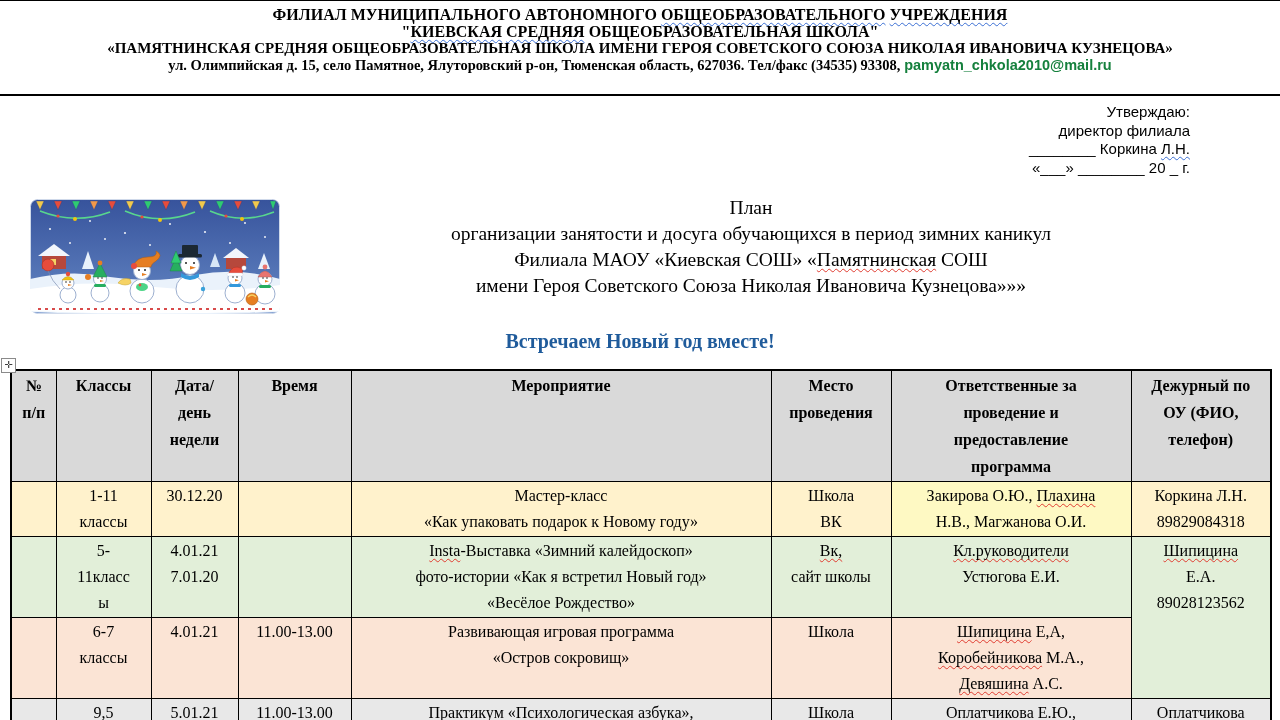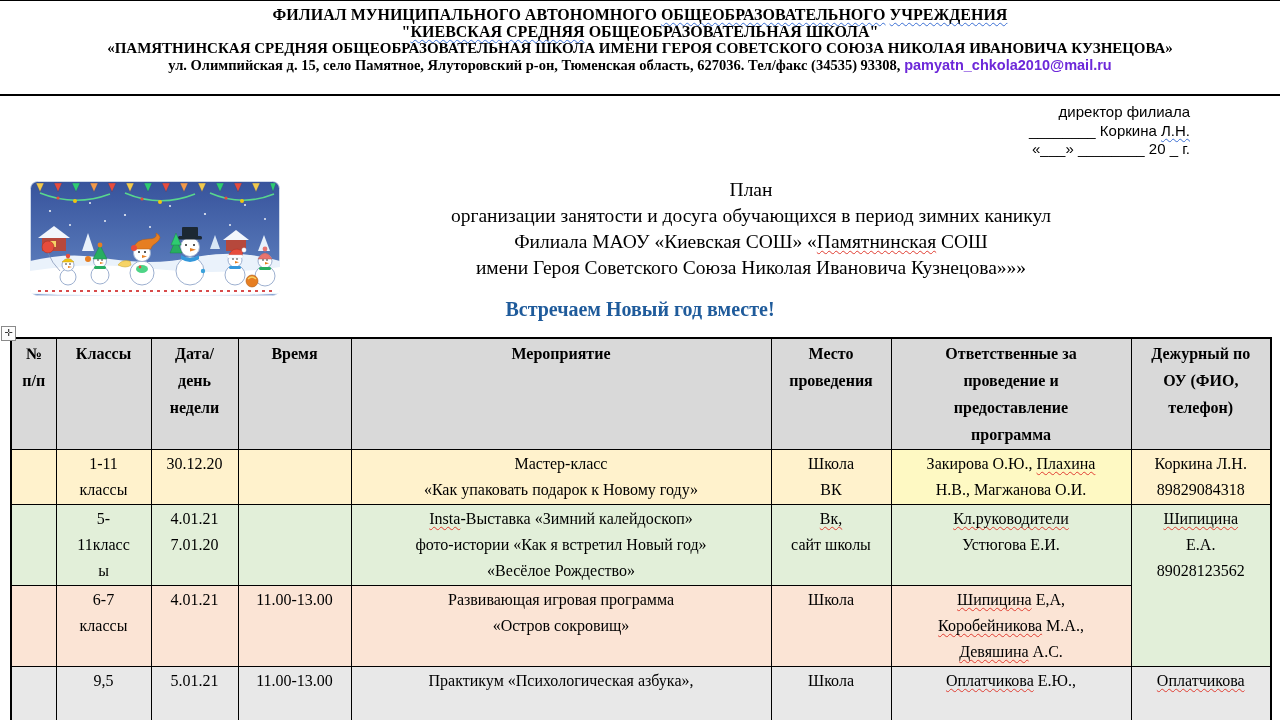--- a/index.html
+++ b/index.html
@@ -11,40 +11,40 @@
   
   .doc-header{
     border-top:1px solid #000;border-bottom:2px solid #000;
     padding:5px 10px 20px;text-align:center;font-weight:bold;
   }
   .h-line{white-space:nowrap;}
   .h-line.l1{font-size:16px;line-height:17px;}
   .h-line.l2{font-size:16px;line-height:17px;}
   .h-line.l3{font-size:15px;line-height:17px;}
   .h-line.l4{font-size:14.5px;line-height:17px;}
-  .email{font-family:"Liberation Sans",sans-serif;color:#6d28d9;}
+  .email{font-family:"Liberation Sans",sans-serif;color:#15803d;}
   
   .wavy-red{text-decoration-line:underline;text-decoration-style:wavy;
     text-decoration-color:#e03c31;text-decoration-thickness:1px;
     text-underline-offset:2px;text-decoration-skip-ink:none;}
   .wavy-blue{text-decoration-line:underline;text-decoration-style:wavy;
     text-decoration-color:#3b6fd4;text-decoration-thickness:1px;
     text-underline-offset:2px;text-decoration-skip-ink:none;}
   
   .approval{
     margin:7px 90px 0 0;text-align:right;
     font-family:"Liberation Sans",sans-serif;font-size:15px;line-height:18.5px;
   }
   
   .intro-row{display:flex;margin-top:18px;}
   .clipart{flex:none;width:250px;height:115px;margin-left:30px;margin-top:4px;}
   .clipart svg{display:block;border-radius:7px;}
   .title-block{flex:1;text-align:center;font-size:19.5px;line-height:26px;padding-right:58px;}
   
-  .slogan{margin-top:2px;text-align:center;color:#1f5b9b;
+  .slogan{margin-top:16px;text-align:center;color:#1f5b9b;
     font-weight:bold;font-size:20px;}
   
   .table-wrap{position:relative;margin:16px 10px 0 10px;}
   .table-handle{
     position:absolute;top:-11px;left:-9px;width:13px;height:13px;
     border:1px solid #8a8a8a;background:#fdfdfd;color:#3c3c3c;
     font-size:10px;line-height:12px;text-align:center;
     font-family:"DejaVu Sans",sans-serif;cursor:move;
   }
   table.plan{border-collapse:collapse;table-layout:fixed;width:1260px;
@@ -61,20 +61,21 @@
 <body>
 
 <div class="doc-header">
   <div class="h-line l1"><span>ФИЛИАЛ МУНИЦИПАЛЬНОГО АВТОНОМНОГО </span><span class="wavy-blue">ОБЩЕОБРАЗОВАТЕЛЬНОГО</span><span>  </span><span class="wavy-blue">УЧРЕЖДЕНИЯ</span></div>
   <div class="h-line l2"><span>"</span><span class="wavy-blue">КИЕВСКАЯ</span><span>  </span><span class="wavy-blue">СРЕДНЯЯ</span><span>  ОБЩЕОБРАЗОВАТЕЛЬНАЯ  ШКОЛА"</span></div>
   <div class="h-line l3"><span>«ПАМЯТНИНСКАЯ СРЕДНЯЯ ОБЩЕОБРАЗОВАТЕЛЬНАЯ ШКОЛА ИМЕНИ ГЕРОЯ СОВЕТСКОГО СОЮЗА НИКОЛАЯ ИВАНОВИЧА КУЗНЕЦОВА»</span></div>
   <div class="h-line l4"><span>ул. Олимпийская д. 15, село Памятное, Ялуторовский р-он, Тюменская область, 627036. Тел/факс (34535) 93308, </span><span class="email">pamyatn_chkola2010@mail.ru</span></div>
 </div>
 
 <div class="approval">
+  <div><span>Утверждаю:</span></div>
   <div><span>директор филиала</span></div>
   <div><span>________ Коркина </span><span class="wavy-blue">Л.Н.</span></div>
   <div><span>«___» ________ 20 _ г.</span></div>
 </div>
 
 <div class="intro-row">
   <div class="clipart">
     <svg viewBox="0 0 250 115" width="250" height="115">
       <defs>
         <linearGradient id="sky" x1="0" y1="0" x2="0" y2="1">

